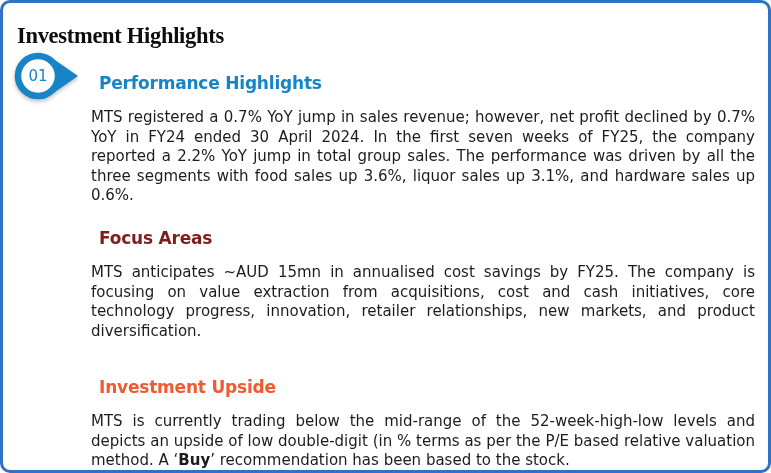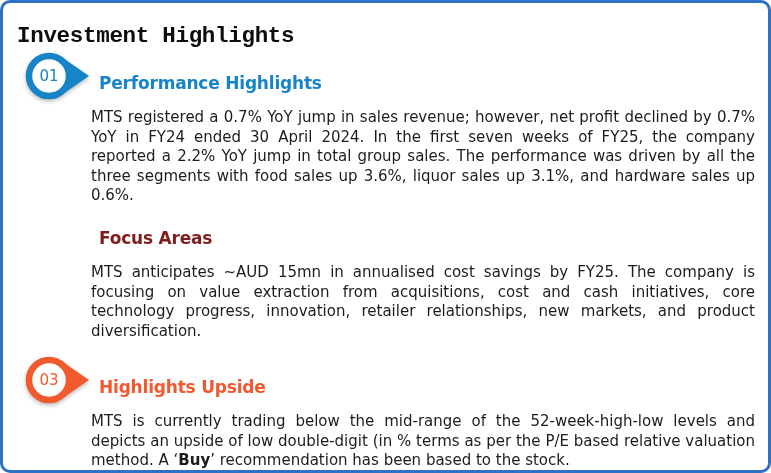--- a/index.html
+++ b/index.html
@@ -15,33 +15,33 @@
     font-family: "DejaVu Sans", sans-serif;
   }
   .page-title {
     position: absolute;
     left: 14px;
     top: 5px;
     font-size: 22.5px;
     font-weight: 800;
     letter-spacing: -0.3px;
     color: #0d0d0d;
-    font-family: Liberation Mono, monospace;
+    font-family: Liberation Serif, serif;
   }
   .section {
     position: absolute;
     left: 0;
     right: 0;
   }
   .section-1 { top: 46px; }
   .section-2 { top: 201px; }
   .section-3 { top: 350px; }
   .badge {
     position: absolute;
-    left: 22px;
+    left: 11px;
     top: 2px;
     width: 66px;
     height: 52px;
   }
   .badge svg { display: block; filter: drop-shadow(0 2px 2px rgba(60,60,60,0.35)); }
   .section-content {
     margin-left: 88px;
     margin-right: 13px;
   }
   .section-heading {
@@ -85,26 +85,19 @@
   </div>
 
   <div class="section section-2">
     <div class="section-content">
       <h2 class="section-heading" style="color: #7f1d1d;">Focus Areas</h2>
       <p class="section-body"><span>MTS anticipates ~AUD 15mn in annualised cost savings by FY25. The company is focusing on value extraction from acquisitions, cost and cash initiatives, core technology progress, innovation, retailer relationships, new markets, and product diversification.</span></p>
     </div>
   </div>
 
   <div class="section section-3">
-    <div class="badge" style="color: rgb(241, 89, 46);">
-      <svg width="66" height="52" viewBox="0 0 66 52">
-        <polygon points="38,7 64,25 38,43" fill="currentColor"></polygon>
-        <circle cx="24" cy="25" r="20" fill="#ffffff" stroke="currentColor" stroke-width="6.5"></circle>
-        <text x="24" y="30" text-anchor="middle" font-size="15" fill="currentColor" font-family="DejaVu Sans, sans-serif">03</text>
-      </svg>
-    </div>
     <div class="section-content">
-      <h2 class="section-heading" style="color: rgb(241, 89, 46);">Highlights Upside</h2>
+      <h2 class="section-heading" style="color: rgb(241, 89, 46);">Investment Upside</h2>
       <p class="section-body"><span>MTS is currently trading below the mid-range of the 52-week-high-low levels and depicts an upside of low double-digit (in % terms as per the P/E based relative valuation method. A ‘</span><b>Buy</b><span>’ recommendation has been based to the stock.</span></p>
     </div>
   </div>
 
 </div>
 
 </body></html>

